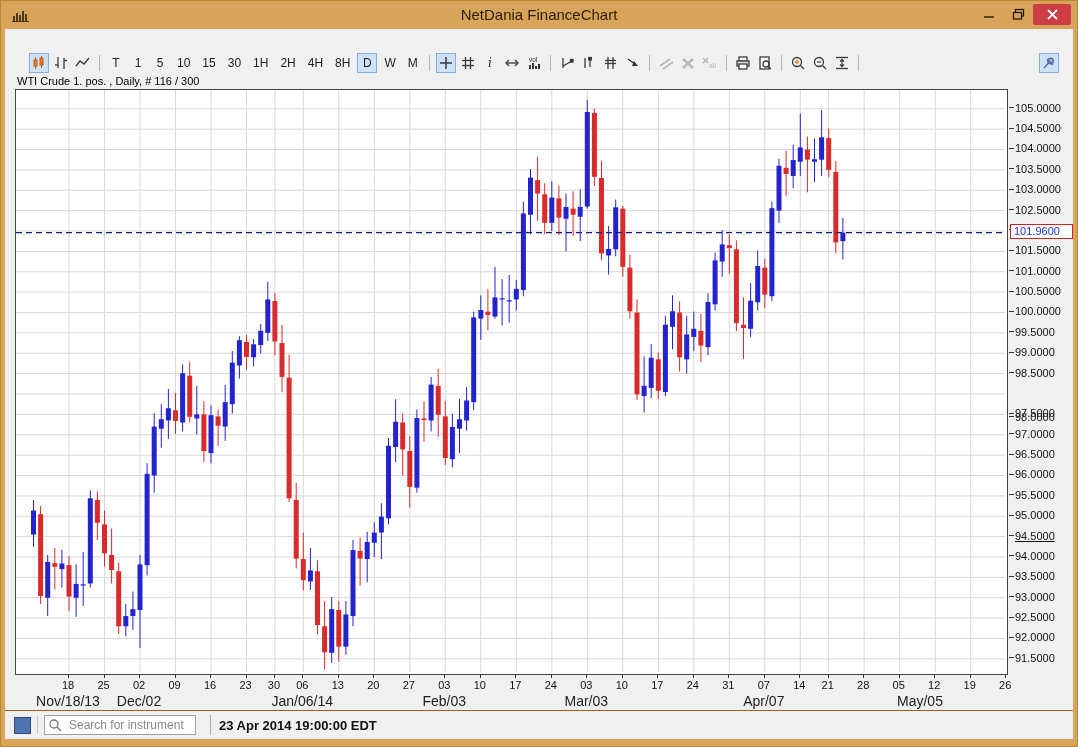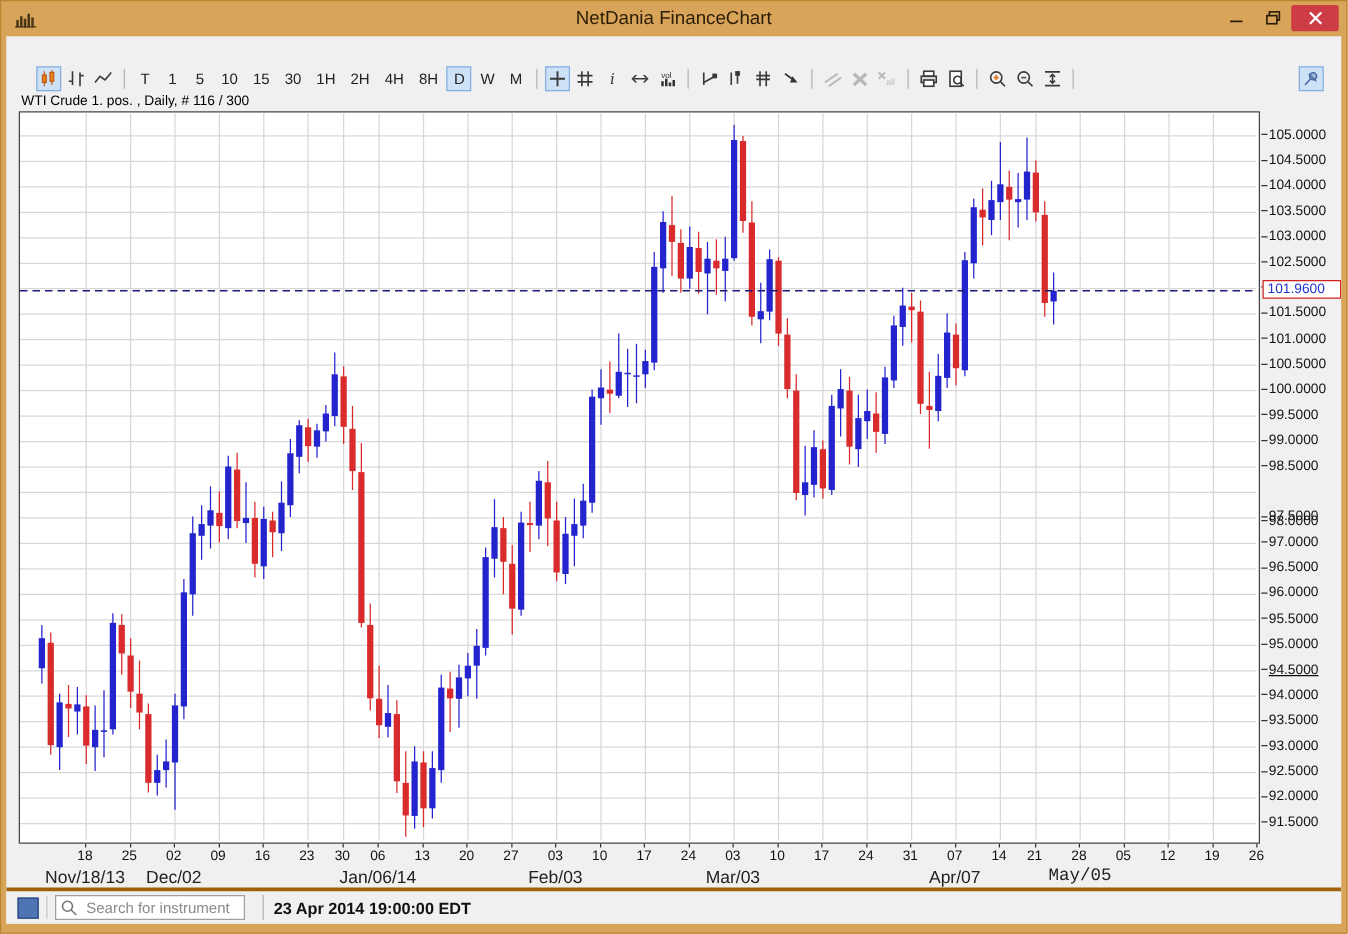--- a/index.html
+++ b/index.html
@@ -30,21 +30,21 @@
   .ylab{position:absolute;left:0;font-size:11px;color:#111;white-space:nowrap;display:flex;align-items:center;height:13px;}
   .ytick{display:inline-block;width:5px;height:1px;background:#333;margin-right:1px;}
   .price-tag{position:absolute;left:1px;width:58px;height:13px;background:#fff;border:1px solid #cc2222;
     color:#2233cc;font-size:11px;line-height:13px;padding:0 0 0 3px;z-index:3;}
   .xaxis{position:absolute;left:10px;top:646px;width:1062px;height:20px;}
   .xdash{position:absolute;top:0;width:1px;height:3px;background:#333;}
   .xday{position:absolute;top:4px;width:30px;text-align:center;font-size:11px;color:#111;}
   .xmonth{position:absolute;top:18px;width:84px;text-align:center;font-size:14px;color:#222;}
   
   .statusbar{position:absolute;left:0;right:0;bottom:0;height:29px;background:#f0f0f0;
-    border-top:3px solid #a16207;display:flex;align-items:center;padding-left:9px;box-sizing:border-box;}
+    border-top:1px solid #a16207;display:flex;align-items:center;padding-left:9px;box-sizing:border-box;}
   .sb-square{width:15px;height:15px;background:#4f74b3;border:1px solid #2a4a80;}
   .sb-thin-sep{width:1px;height:18px;background:#c8c8c8;margin:0 6px;}
   .searchbox{position:relative;width:152px;height:20px;}
   .searchbox input{width:100%;height:100%;box-sizing:border-box;border:1px solid #a0a0a0;
     padding:0 2px 0 24px;font-size:12px;color:#444;font-family:"Liberation Sans",sans-serif;outline:none;background:#fff;}
   .searchbox input::placeholder{color:#8a8a8a;}
   .searchbox svg{position:absolute;left:4px;top:3px;}
   .sb-sep{width:1px;height:20px;background:#b0b0b0;margin:0 8px 0 14px;}
   .sb-time{font-size:13px;font-weight:bold;color:#111;}
   .icon-stroke{stroke:#3a3a3a;fill:none;stroke-width:1.3;}
@@ -897,21 +897,21 @@
         <div class="xdash" style="left: 954.7px;"></div>
         <div class="xday" style="left: 939.7px;">19</div>
         <div class="xdash" style="left: 990.2px;"></div>
         <div class="xday" style="left: 975.2px;">26</div>
         <div class="xmonth" style="left: 11px;">Nov/18/13</div>
         <div class="xmonth" style="left: 82px;">Dec/02</div>
         <div class="xmonth" style="left: 245.3px;">Jan/06/14</div>
         <div class="xmonth" style="left: 387.3px;">Feb/03</div>
         <div class="xmonth" style="left: 529.3px;">Mar/03</div>
         <div class="xmonth" style="left: 706.8px;">Apr/07</div>
-        <div class="xmonth" style="left: 807px; font-family: Liberation Mono, monospace;">May/05</div>
+        <div class="xmonth" style="left: 863px;">May/05</div>
       </div>
 
     <div class="statusbar">
       <div class="sb-square"></div>
       <div class="sb-thin-sep"></div>
       <div class="searchbox">
         <svg width="15" height="15">
           <g stroke="#777" fill="none" stroke-width="1.3">
               <circle cx="6" cy="6" r="4"></circle>
               <line x1="9" y1="9" x2="13" y2="13"></line>

